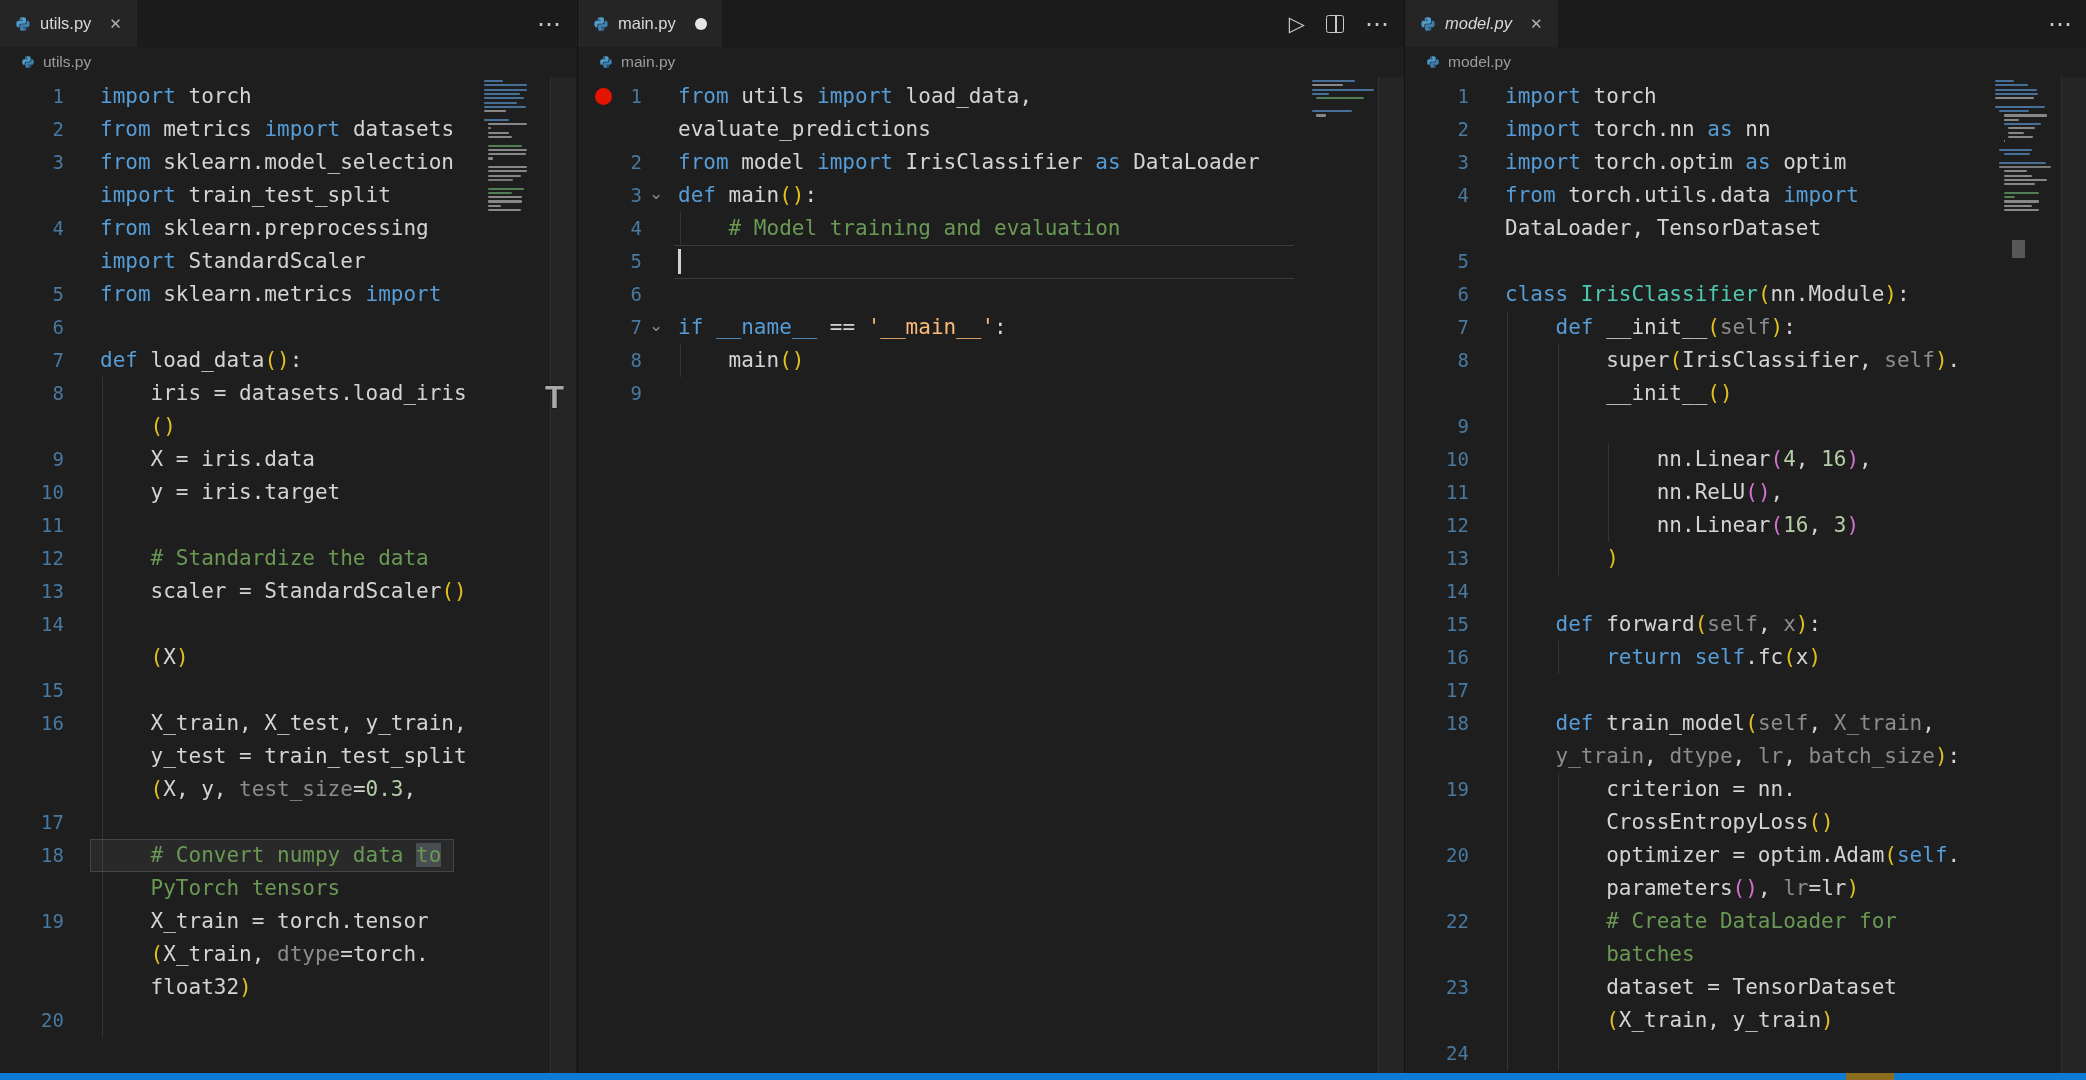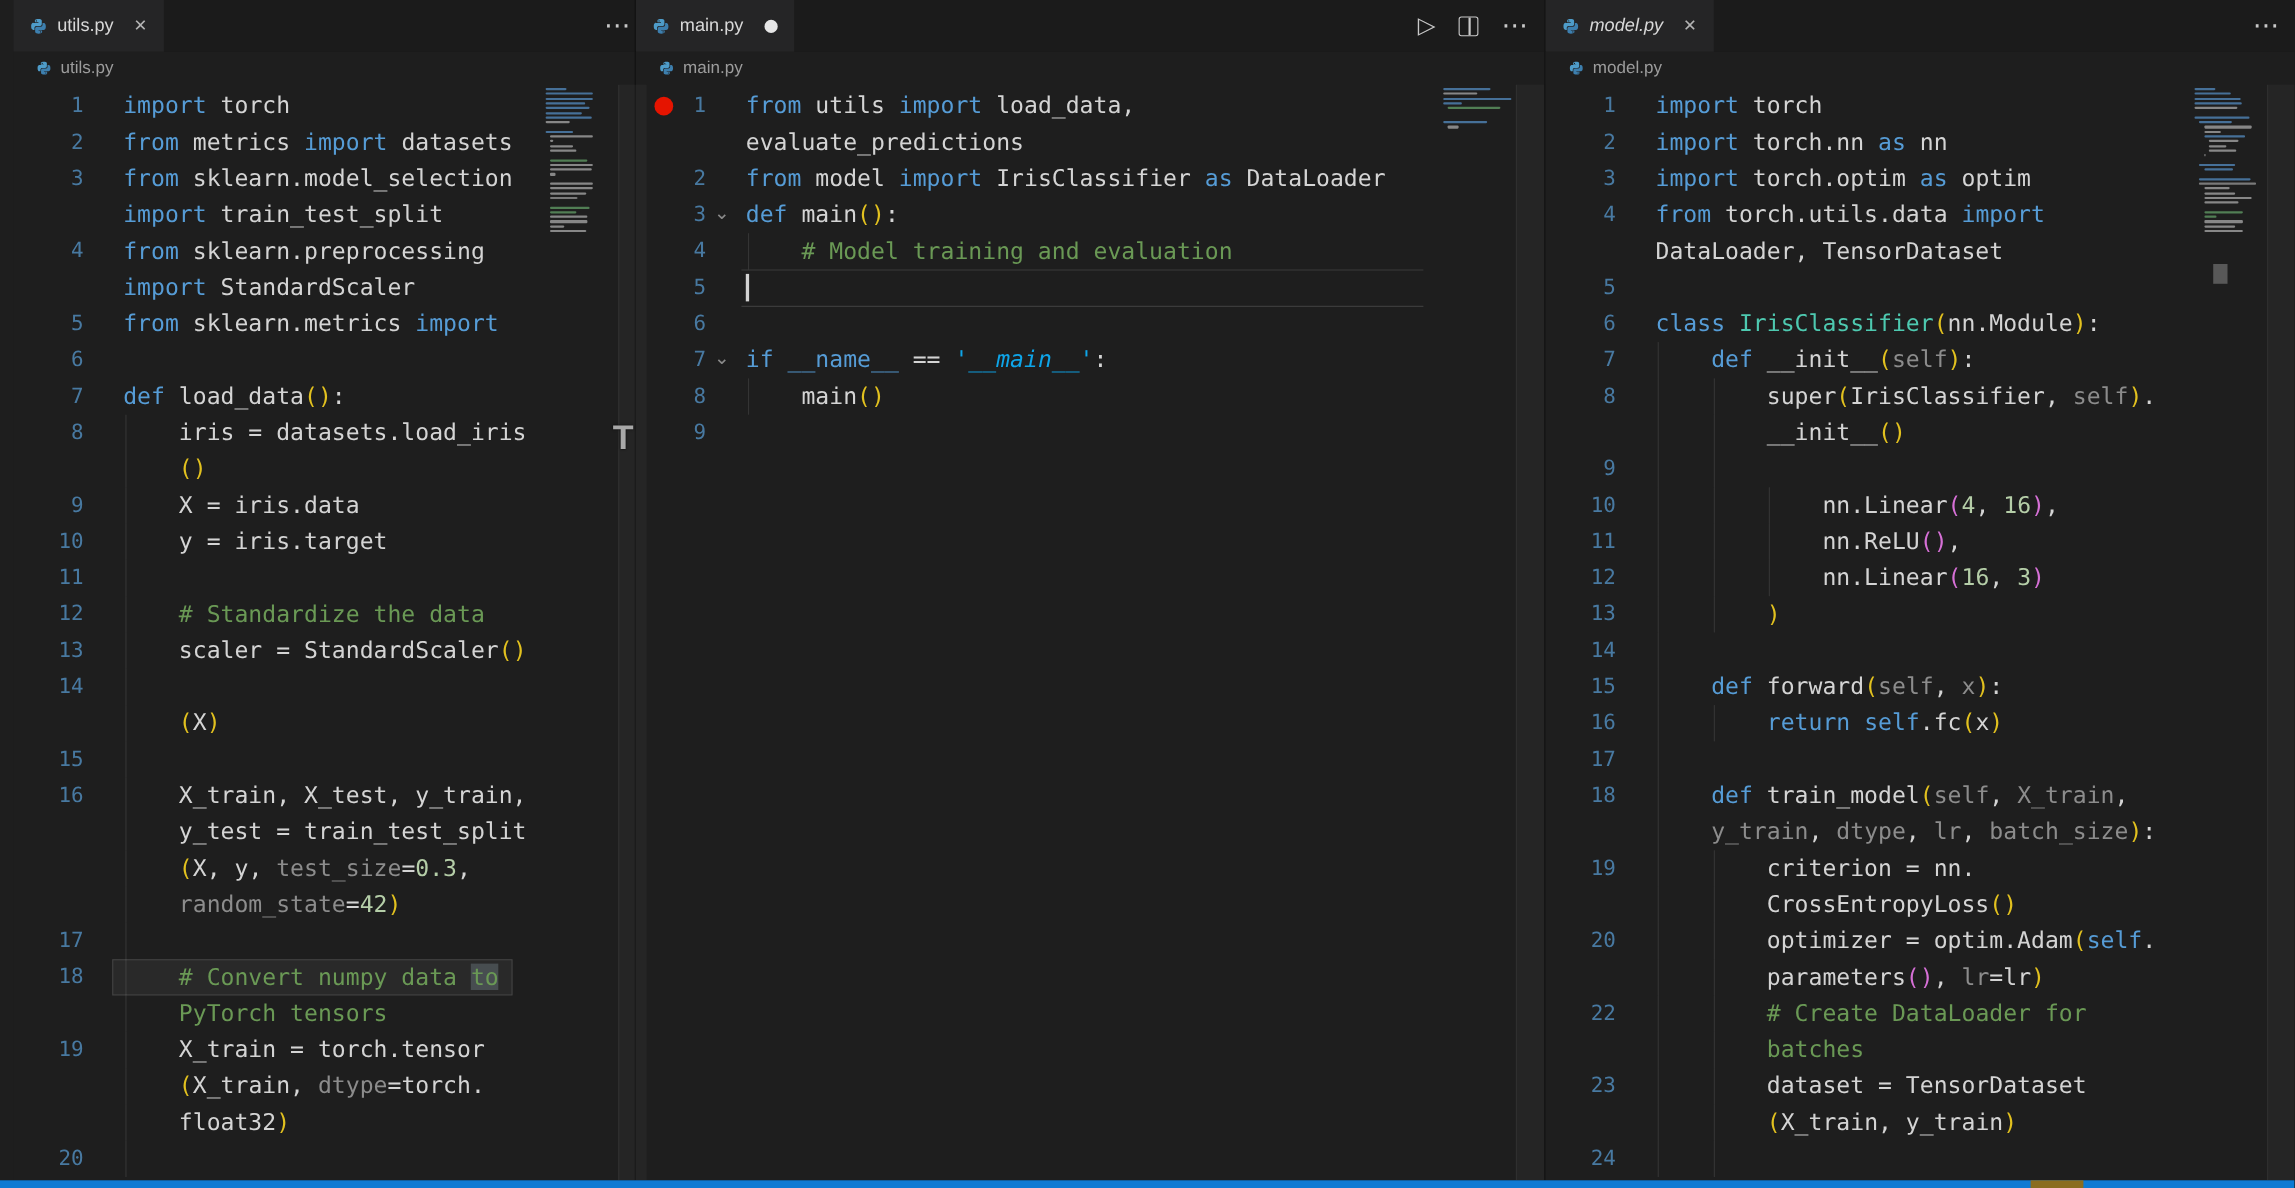--- a/index.html
+++ b/index.html
@@ -22,21 +22,21 @@
   .splitbox{width:16px;height:16px;border:1.7px solid #c9c9c9;border-radius:2.5px;position:relative;}
   .splitbox::after{content:"";position:absolute;top:0;bottom:0;left:50%;width:1.7px;background:#c9c9c9;}
   .breadcrumb{height:30px;display:flex;align-items:center;gap:8px;padding-left:21px;
               color:#9c9c9c;font-size:15.5px;background:#1e1e1e;}
   .code{position:absolute;top:77px;left:0;right:0;bottom:0;padding-top:3px;}
   .row{position:relative;height:33px;display:flex;}
   .ln{width:64px;flex:none;text-align:right;color:#4879a1;
       font-family:"DejaVu Sans Mono",monospace;font-size:19px;line-height:33px;}
   .src{flex:1;margin-left:36px;font-family:"DejaVu Sans Mono",monospace;font-size:21px;
        line-height:33px;white-space:pre;position:relative;z-index:2;}
-  .k{color:#569cd6;} .v{color:#d4d4d4;} .c{color:#6a9955;} .s{color:#0ea5e9;font-style:italic;}
+  .k{color:#569cd6;} .v{color:#d4d4d4;} .c{color:#6a9955;} .s{color:#fdba74;}
   .n{color:#b5cea8;} .p{color:#8c8c8c;} .tc{color:#4ec9b0;}
   .y{color:#e2c11f;} .m{color:#d670d6;}
   .cw{color:#6a9955;background:#474d50;}
   .guide{position:absolute;top:0;bottom:0;width:1px;background:rgba(255,255,255,0.10);z-index:1;}
   .breakpoint{position:absolute;left:17px;top:8px;width:17px;height:17px;border-radius:50%;
               background:#e51400;z-index:3;}
   .fold{position:absolute;left:71px;top:-2px;color:#8a8a8a;font-size:17px;line-height:33px;z-index:3;}
   .cline{position:absolute;left:96px;right:110px;top:0;height:32px;
          border-top:1px solid rgba(255,255,255,0.13);border-bottom:1px solid rgba(255,255,255,0.13);z-index:1;}
   .cursorbar{position:absolute;left:100px;top:4px;width:2.5px;height:25px;background:#d2d2d2;z-index:4;}
@@ -51,21 +51,21 @@
   .pointerT{position:absolute;color:#a8a8a8;font-family:"Liberation Sans",sans-serif;
             font-weight:bold;font-size:31px;z-index:7;text-shadow:0 0 2px #000;}
   .statusbar{position:absolute;left:0;right:0;bottom:0;height:7px;background:#0e7ad3;z-index:9;}
   .staccent{position:absolute;top:0;bottom:0;}
   .pyicon{flex:none;display:inline-flex;}
 </style>
 </head>
 <body>
 
 <div id="app">
-    <section class="pane" style="left: 12px; width: 576px;">
+    <section class="pane" style="left: 0px; width: 576px;">
       <div class="tabbar">
         <div class="tab">
           <span class="pyicon">
             <svg width="16" height="16" viewBox="0 0 24 24">
               <path fill="#4e9cc9" d="M11.8 2c-5 0-4.7 2.2-4.7 2.2v2.3h4.8v.7H5.2S2 6.8 2 11.9c0 5.1 2.8 4.9 2.8 4.9h1.7v-2.4s-.1-2.8 2.7-2.8h4.7s2.6 0 2.6-2.5V4.5S17 2 11.8 2zM9.2 3.6a.9.9 0 1 1 0 1.8.9.9 0 0 1 0-1.8z"></path>
               <path fill="#3d7fae" d="M12.2 22c5 0 4.7-2.2 4.7-2.2v-2.3h-4.8v-.7h6.7s3.2.4 3.2-4.7c0-5.1-2.8-4.9-2.8-4.9h-1.7v2.4s.1 2.8-2.7 2.8H10s-2.6 0-2.6 2.5v4.2S7 22 12.2 22zm2.6-1.6a.9.9 0 1 1 0-1.8.9.9 0 0 1 0 1.8z"></path>
             </svg>
           </span>
           <span class="tablabel">utils.py</span>
           <span class="tabclose">✕</span>
@@ -176,25 +176,20 @@
         </div>
         <div class="row">
           <span class="guide" style="left: 102px;"></span>
           <span class="ln"></span>
           <span class="src"><span class="v">    y_test = train_test_split</span></span>
         </div>
         <div class="row">
           <span class="guide" style="left: 102px;"></span>
           <span class="ln"></span>
           <span class="src"><span class="v">    </span><span class="y">(</span><span class="v">X, y, </span><span class="p">test_size</span><span class="v">=</span><span class="n">0.3</span><span class="v">,</span></span>
-        </div>
-        <div class="row">
-          <span class="guide" style="left: 102px;"></span>
-          <span class="ln"></span>
-          <span class="src"><span class="v">    </span><span class="p">random_state</span><span class="v">=</span><span class="n">42</span><span class="y">)</span></span>
         </div>
         <div class="row">
           <span class="guide" style="left: 102px;"></span>
           <span class="ln">17</span>
           <span class="src"></span>
         </div>
         <div class="row">
           <span class="hlbox"></span>
           <span class="guide" style="left: 102px;"></span>
           <span class="ln">18</span>

